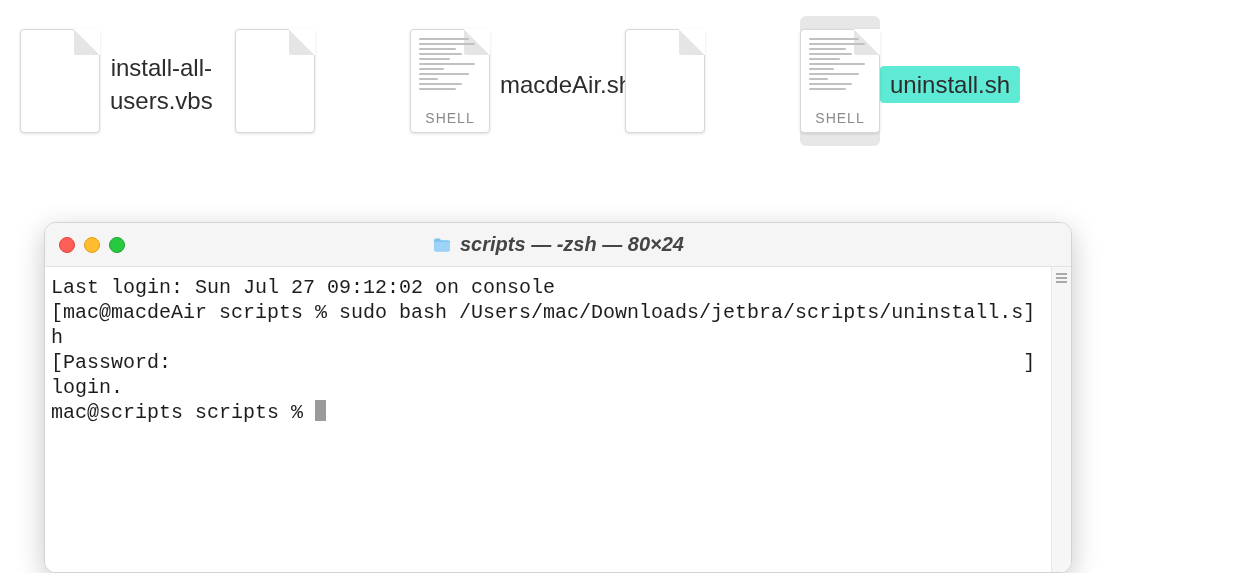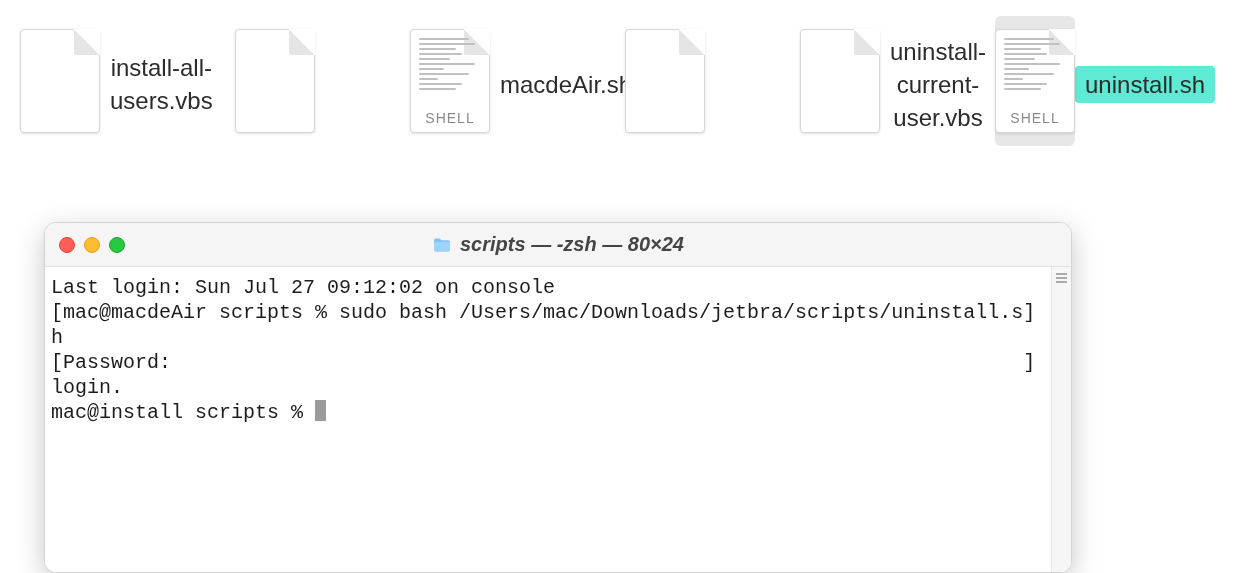--- a/index.html
+++ b/index.html
@@ -245,26 +245,20 @@
     </div>
     <div class="file-label">macdeAir.sh</div>
   </div>
 
   <div class="file-slot">
     <div class="file-icon-wrap">
       <div class="page-icon"></div>
     </div>
   </div>
 
-  <div class="file-slot">
-    <div class="file-icon-wrap">
-      <div class="page-icon"></div>
-    </div>
-    <div class="file-label">uninstall-current-user.vbs</div>
-  </div>
 
   <div class="file-slot">
     <div class="file-icon-wrap selected">
       <div class="page-icon shell">
         <div class="page-body">
           <div class="page-line w80"></div>
             <div class="page-line w90"></div>
             <div class="page-line w60"></div>
           <div class="page-line w70"></div>
             <div class="page-line w50"></div>
@@ -297,16 +291,16 @@
       </svg>
       <span class="title-text">scripts — -zsh — 80×24</span>
     </div>
   </div>
   <div class="term-body-wrap">
     <div class="term-body"><span>Last login: Sun Jul 27 09:12:02 on console</span>
 <span>[mac@macdeAir scripts % sudo bash /Users/mac/Downloads/jetbra/scripts/uninstall.s]</span>
 <span>h</span>
 <span>[Password:                                                                       ]</span>
 <span>login.</span>
-<span>mac@install scripts % </span><span class="cursor"></span></div>
+<span>mac@scripts scripts % </span><span class="cursor"></span></div>
     <div class="scroll-gutter"></div>
   </div>
 </div>
 
 </body></html>

